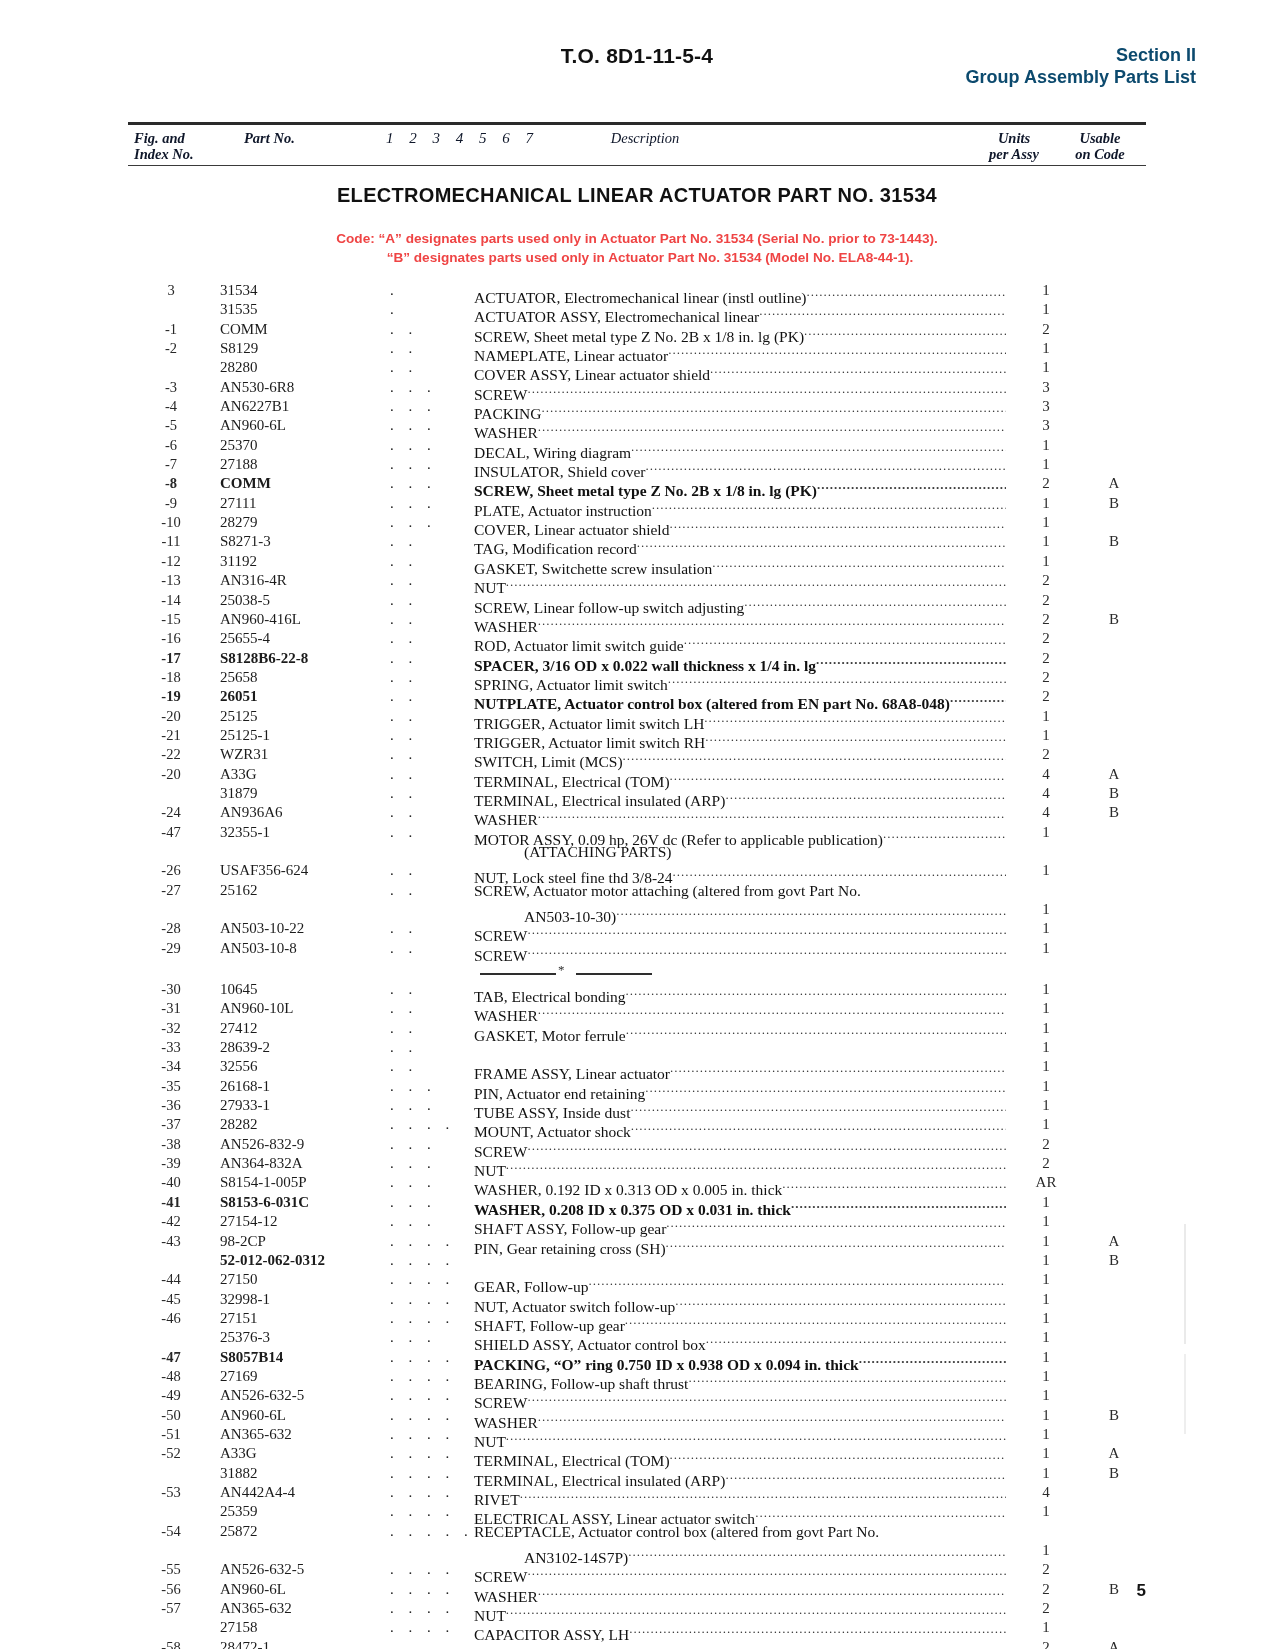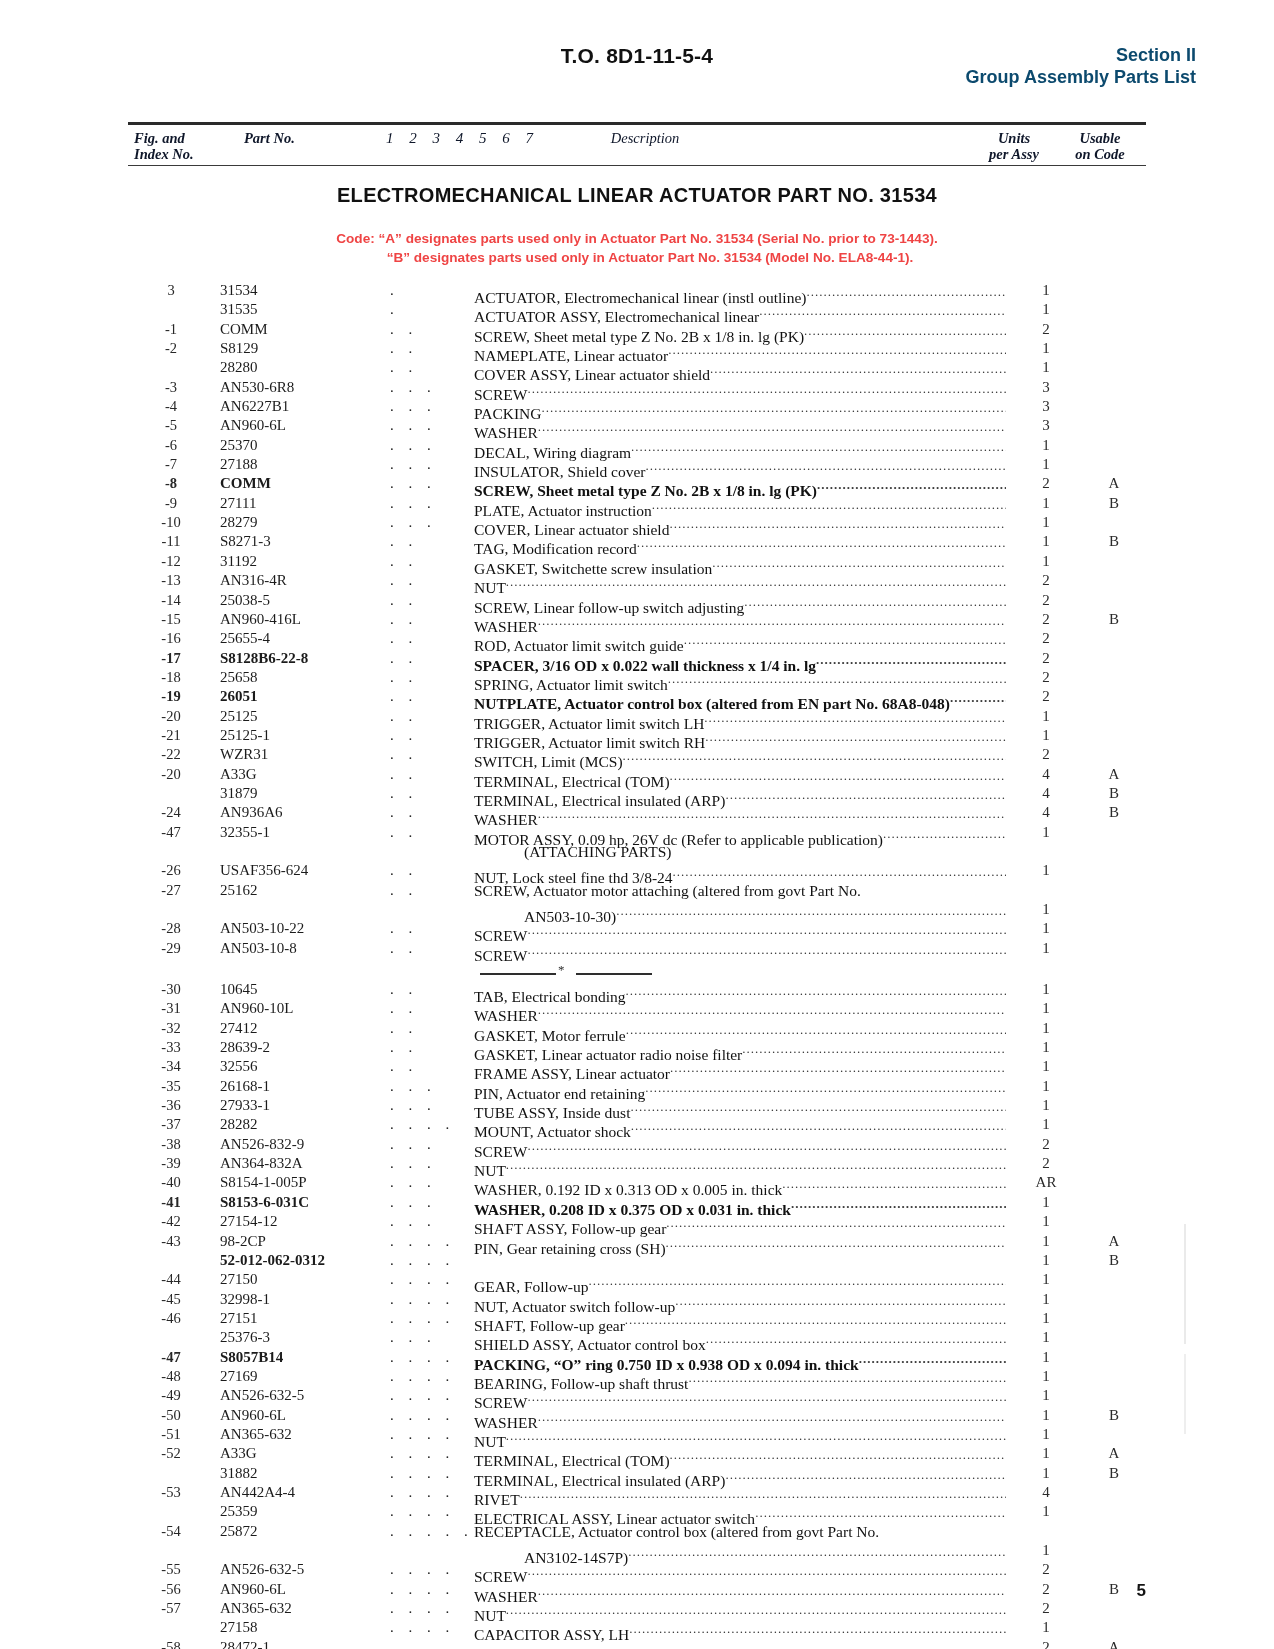--- a/index.html
+++ b/index.html
@@ -551,21 +551,20 @@
         <div class="c-part">27412</div>
         <div class="c-dots">. .</div>
         <div class="c-desc"><span class="txt">GASKET, Motor ferrule</span><span class="leader"></span></div>
         <div class="c-units">1</div>
         <div class="c-code"></div>
       </div>
       <div class="row">
         <div class="c-fig">-33</div>
         <div class="c-part">28639-2</div>
         <div class="c-dots">. .</div>
-        <div class="c-desc"><span class="txt">GASKET, Linear actuator radio noise filter</span><span class="leader"></span></div>
         <div class="c-units">1</div>
         <div class="c-code"></div>
       </div>
       <div class="row">
         <div class="c-fig">-34</div>
         <div class="c-part">32556</div>
         <div class="c-dots">. .</div>
         <div class="c-desc"><span class="txt">FRAME ASSY, Linear actuator</span><span class="leader"></span></div>
         <div class="c-units">1</div>
         <div class="c-code"></div>

